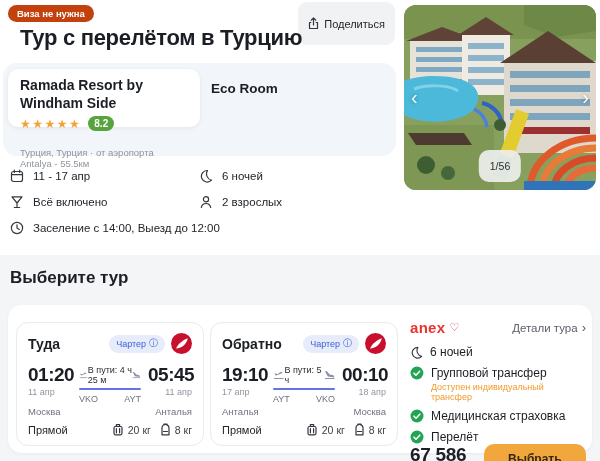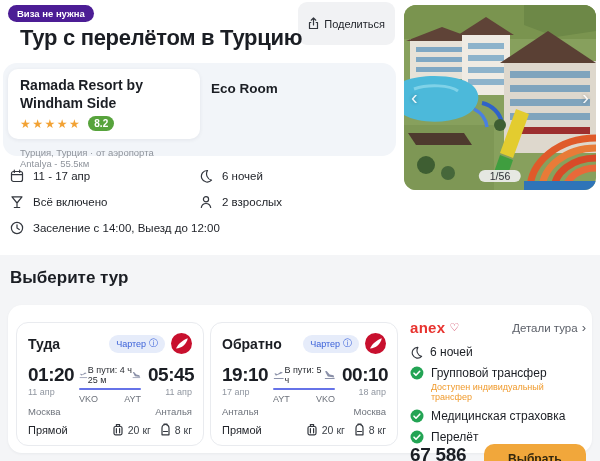--- a/index.html
+++ b/index.html
@@ -4,30 +4,30 @@
 <style>
   * { margin:0; padding:0; box-sizing:border-box; }
   html,body { width:600px; height:461px; }
   body {
     font-family:"Liberation Sans","DejaVu Sans",sans-serif;
     background:#ffffff; color:#1b1e24; overflow:hidden; position:relative;
   }
   .abs { position:absolute; }
 
   
-  .visa-badge { left:8px; top:5px; background:#4c1d95; color:#fff; font-size:9.5px;
+  .visa-badge { left:8px; top:5px; background:#c2410c; color:#fff; font-size:9.5px;
     font-weight:bold; padding:3px 9px; border-radius:10px; }
   .share-btn { right:205px; top:2px; background:#f1f2f4; border:none; border-radius:9px;
     padding:15px 10px; font-size:11px; color:#22252b; display:flex; align-items:center; gap:5px;
     font-family:inherit; cursor:pointer; }
   .page-title { left:20px; top:25px; font-size:22px; font-weight:bold; letter-spacing:-0.3px; }
 
   
   .hotel-box { left:3px; top:63px; width:393px; height:93px; background:#f2f5f9; border-radius:14px; }
-  .hotel-card { position:absolute; left:5px; top:6px; width:192px; height:70px; background:#fff;
+  .hotel-card { position:absolute; left:5px; top:6px; width:192px; height:58px; background:#fff;
     border-radius:10px; padding:8px 12px; box-shadow:0 1px 4px rgba(25,35,60,.07); }
   .hotel-name { font-size:14px; font-weight:bold; line-height:1.25; }
   .hotel-rating-row { display:flex; align-items:center; gap:7px; margin-top:4px; }
   .stars { color:#f2a234; font-size:12px; letter-spacing:1.5px; }
   .rating-badge { background:#57a33c; color:#fff; font-size:10px; font-weight:bold;
     padding:2px 6px; border-radius:8px; }
   .hotel-loc { font-size:9.5px; color:#8f949c; margin-top:16px; }
   .room-name { position:absolute; left:208px; top:18px; font-size:13.5px; font-weight:bold; }
 
   
@@ -36,21 +36,21 @@
   .ir1 { left:10px; top:169px; } .ir2 { left:10px; top:195px; } .ir3 { left:10px; top:221px; }
   .ir4 { left:199px; top:169px; } .ir5 { left:199px; top:195px; }
 
   
   .photo { left:404px; top:5px; width:192px; height:185px; border-radius:12px; overflow:hidden; cursor:pointer; }
   .photo svg.scene { display:block; width:100%; height:100%; }
   .nav-prev,.nav-next { position:absolute; top:50%; transform:translateY(-55%); color:#ffffff;
     font-size:20px; line-height:1; opacity:.9; cursor:pointer; text-shadow:0 0 4px rgba(0,0,0,.4); }
   .nav-prev { left:7px; } .nav-next { right:7px; }
   .photo-counter { position:absolute; left:50%; bottom:8px; transform:translateX(-50%);
-    background:rgba(238,238,238,.92); color:#2c2f35; font-size:10.5px; padding:0 11px; border-radius:10px; }
+    background:rgba(238,238,238,.92); color:#2c2f35; font-size:10.5px; padding:10px 11px; border-radius:10px; }
 
   
   .tours-section { left:0; top:255px; width:600px; height:206px; background:#f4f5f7; }
   .tours-heading { position:absolute; left:10px; top:13px; font-size:17px; font-weight:bold; }
   .tour-card { position:absolute; left:8px; top:50px; width:584px; height:148px; background:#fff;
     border-radius:14px; box-shadow:0 1px 3px rgba(20,30,60,.05); }
 
   .flight-card { position:absolute; top:17px; width:188px; height:124px; border:1px solid #e9ebef;
     border-radius:12px; padding:10px 11px; background:#fff; }
   .fc0 { left:8px; } .fc1 { left:202px; }

